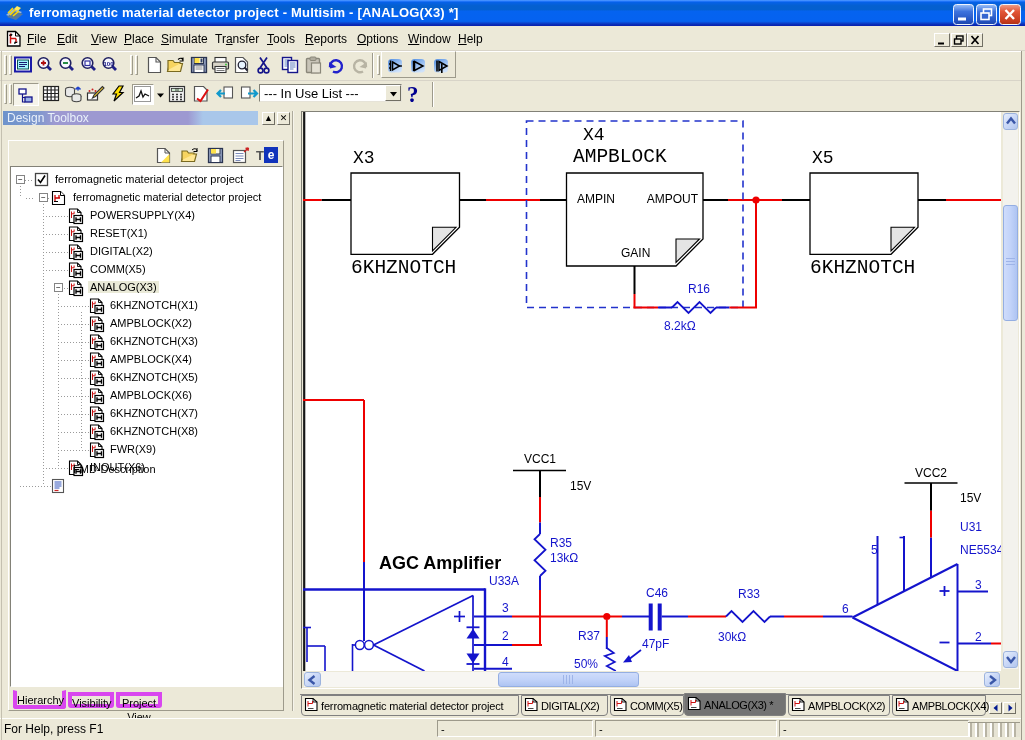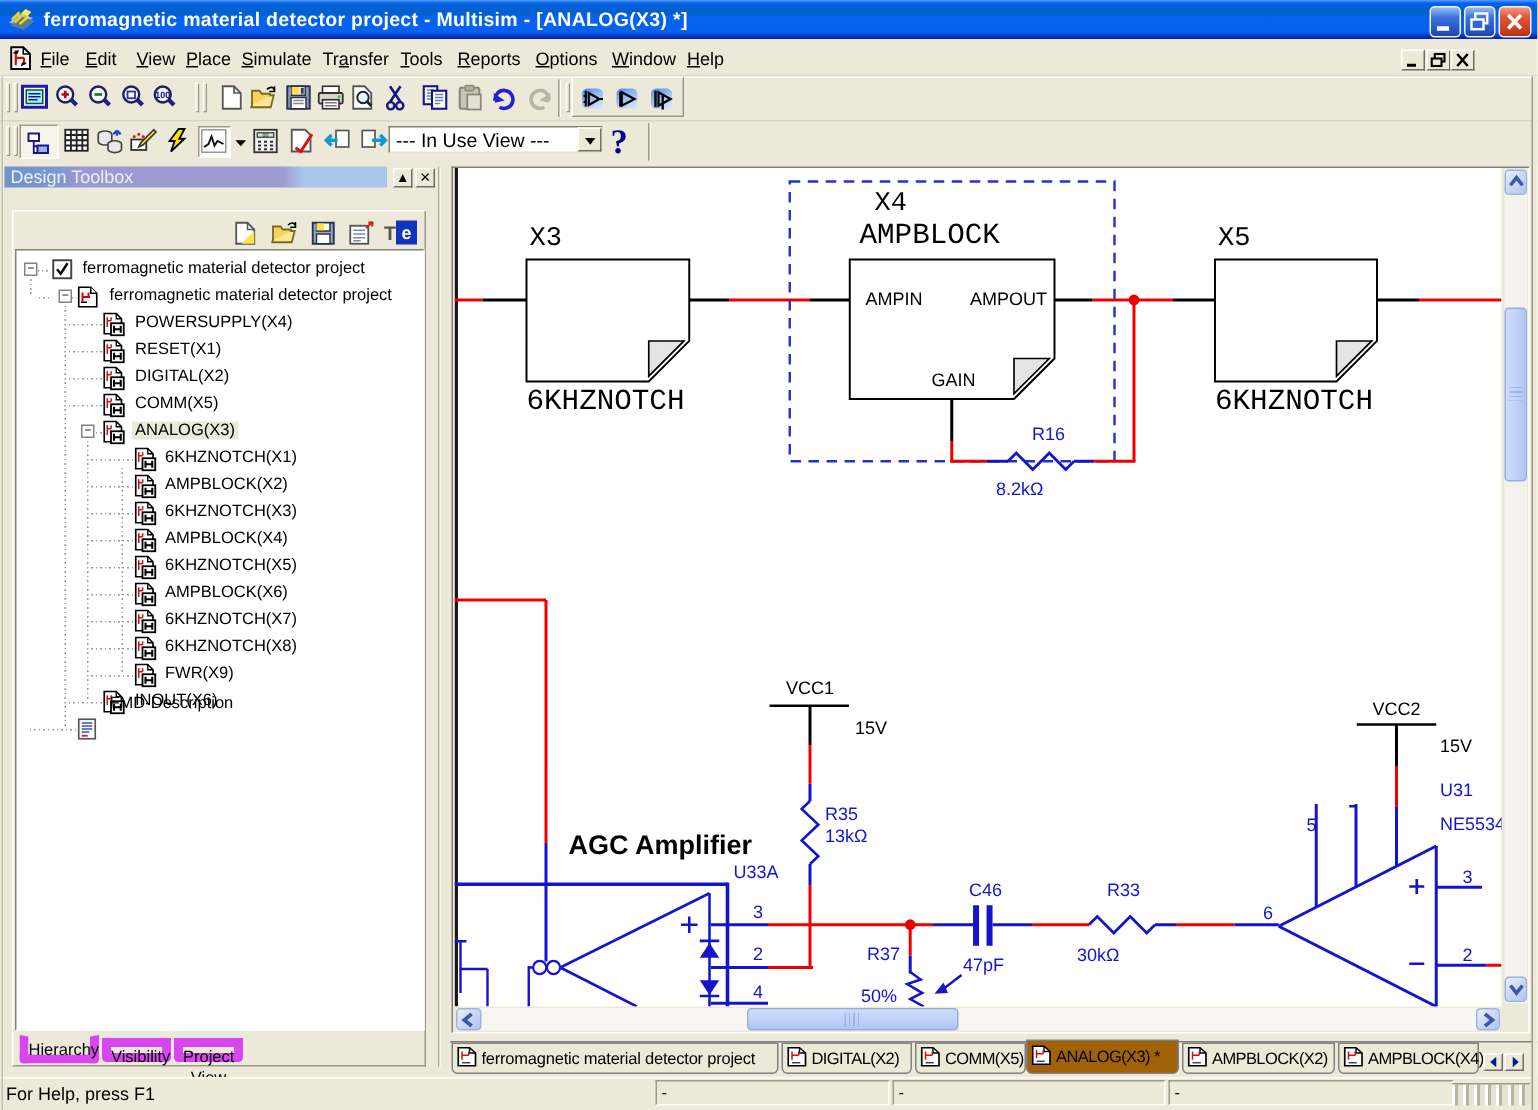--- a/index.html
+++ b/index.html
@@ -28,21 +28,21 @@
 #dtbhead { left:3px; top:111px; width:255px; height:14px;
   background:linear-gradient(90deg,#6e93cc 0px,#7e97cd 35px,#9d99d1 52px,#9d99d1 185px,#a9c7ea 200px,#a9c7ea 255px);
   color:#e9f1fb; font-size:12px; line-height:14px; padding-left:4px; }
 .hbtn { top:112px; width:13px; height:13px; background:#ece9d8; border:1px solid; border-color:#fff #716f64 #716f64 #fff; font-size:9px; text-align:center; line-height:11px; color:#000; }
 #dtbbox { left:8px; top:140px; width:276px; height:571px; background:#ece9d8;
   border:1px solid; border-color:#fff #9d9a8b #9d9a8b #fff; }
 #treebox { left:10px; top:166px; width:273px; height:521px; background:#fff;
   border:1px solid; border-color:#828177 #fff #fff #828177; overflow:hidden; }
 .trow { position:absolute; font-size:11px; color:#000; white-space:nowrap; }
 .exp { position:absolute; width:9px; height:9px; background:#fff; border:1px solid #848484; font:8px "Liberation Mono"; line-height:7px; text-align:center; color:#000; }
-.ptab { position:absolute; background:#ece9d8; border:6px solid #d946ef; border-radius:0 0 3px 3px; font-size:11px; text-align:center; color:#000; }
+.ptab { position:absolute; background:#ece9d8; border:4px solid #d946ef; border-radius:0 0 3px 3px; font-size:11px; text-align:center; color:#000; }
 
 #canvas { left:301px; top:111px; width:719px; height:578px; background:#ece9d8;
   border:1px solid; border-color:#828177 #fff #fff #828177; }
 #sheet { left:303px; top:112px; width:698px; height:559px; background:#fff; overflow:hidden; }
 
 .sbtrack { background:#f3f2ed; }
 .sbtn { background:linear-gradient(135deg,#e8f0fc 0%,#cfdcf8 40%,#b2c6ef 100%); border:1px solid #9cb3dd; border-radius:3px; }
 .sthumb { background:linear-gradient(90deg,#cfdcfb 0%,#c2d3f9 50%,#aec4f2 100%); border:1px solid #94aee2; border-radius:3px; }
 .sthumbh { background:linear-gradient(180deg,#cfdcfb 0%,#c2d3f9 50%,#aec4f2 100%); border:1px solid #94aee2; border-radius:3px; }
 
@@ -296,21 +296,21 @@
   </svg>
 <svg class="icon" style="left:216px;top:85px" width="18" height="17" viewBox="0 0 18 17">
     <rect x="8" y="2" width="8.5" height="11" fill="#fff" stroke="#555" stroke-width="1.1"></rect>
     <path d="M9,8.5 H2 M5,5 L1.5,8.5 L5,12" fill="none" stroke="#1199cc" stroke-width="2.2"></path>
   </svg>
 <svg class="icon" style="left:240px;top:85px" width="18" height="17" viewBox="0 0 18 17">
     <rect x="1.5" y="2" width="8.5" height="11" fill="#fff" stroke="#555" stroke-width="1.1"></rect>
     <path d="M8,8.5 h8.5 M13.5,5 L17,8.5 L13.5,12" fill="none" stroke="#1199cc" stroke-width="2.2"></path>
   </svg>
 <div class="abs" style="left:259px;top:84px;width:143px;height:18px;background:#fff;border:1px solid;border-color:#828177 #e6e3d8 #e6e3d8 #828177"></div>
-<div class="abs" style="left:264px;top:86px;font-size:13px;color:#000">--- In Use View ---</div>
+<div class="abs" style="left:264px;top:86px;font-size:13px;color:#000">--- In Use List ---</div>
 <div class="abs" style="left:385px;top:85px;width:16px;height:16px;background:#ece9d8;border:1px solid;border-color:#fff #716f64 #716f64 #fff"></div>
 <svg class="icon" style="left:389px;top:91px" width="9" height="6" viewBox="0 0 9 6">
     <path d="M1,1 L8,1 L4.5,5.5 Z" fill="#000"></path>
   </svg>
 <div class="abs" style="left:407px;top:82px;font-family:'Liberation Serif',serif;font-weight:bold;font-size:23px;color:#000090">?</div>
 <div class="sep" style="left:432px;top:82px;height:25px"></div>
 
 <div class="abs" id="dtbhead">Design Toolbox</div>
 <div class="abs hbtn" style="left:262px">▲</div>
 <div class="abs hbtn" style="left:277px">✕</div>
@@ -667,21 +667,21 @@
 <div class="abs" style="left:300px;top:694px;width:725px;height:1px;background:#808080"></div>
 <div class="dtab" style="left:301px;width:218px">
     <div class="lbl">ferromagnetic material detector project</div>
   </div>
 <div class="dtab" style="left:521px;width:87px">
     <div class="lbl" style="letter-spacing:-0.4px">DIGITAL(X2)</div>
   </div>
 <div class="dtab" style="left:610px;width:74px">
     <div class="lbl" style="letter-spacing:-0.4px">COMM(X5)</div>
   </div>
-<div class="dtab" style="left:684px;width:102px;top:693px;height:23px;background:#a16207;z-index:3">
+<div class="dtab" style="left:684px;width:102px;top:693px;height:23px;background:#737373;z-index:3">
     <div class="lbl" style="top:5px;letter-spacing:-0.4px">ANALOG(X3) *</div>
   </div>
 <div class="dtab" style="left:788px;width:102px">
     <div class="lbl" style="letter-spacing:-0.4px">AMPBLOCK(X2)</div>
   </div>
 <div class="dtab" style="left:892px;width:94px">
     <div class="lbl" style="letter-spacing:-0.4px">AMPBLOCK(X4)</div>
   </div>
 <svg class="abs" style="left:304px;top:697px;z-index:4" width="15" height="15" viewBox="0 0 15 15">
     <path d="M1.5,1.5 H9 L13,5 V13.5 H1.5 Z" fill="#fff" stroke="#000" stroke-width="1.1"></path>

